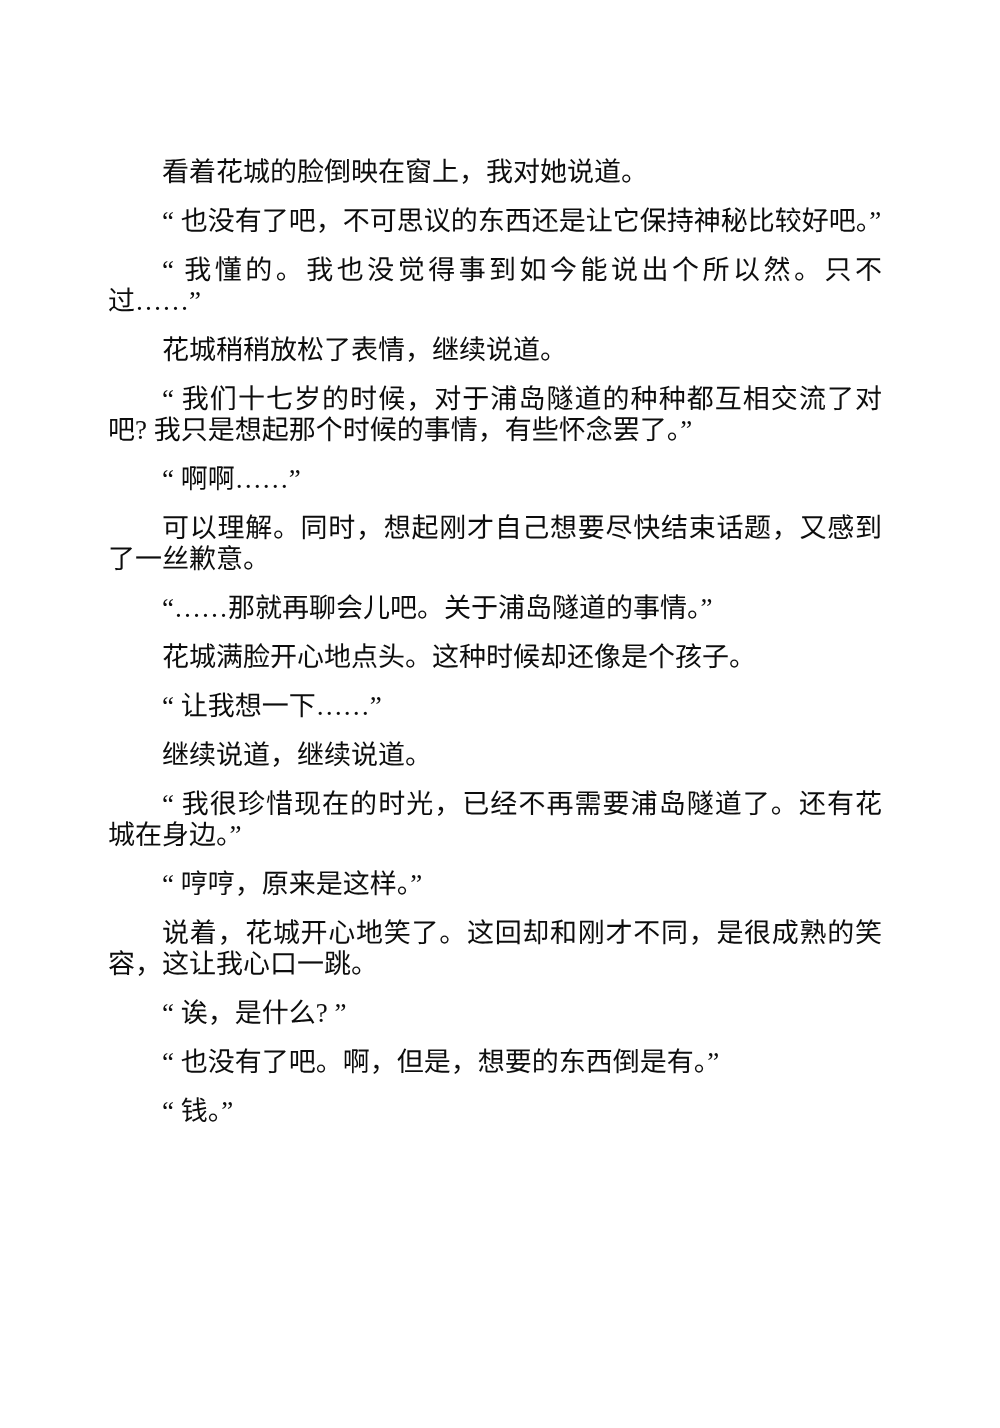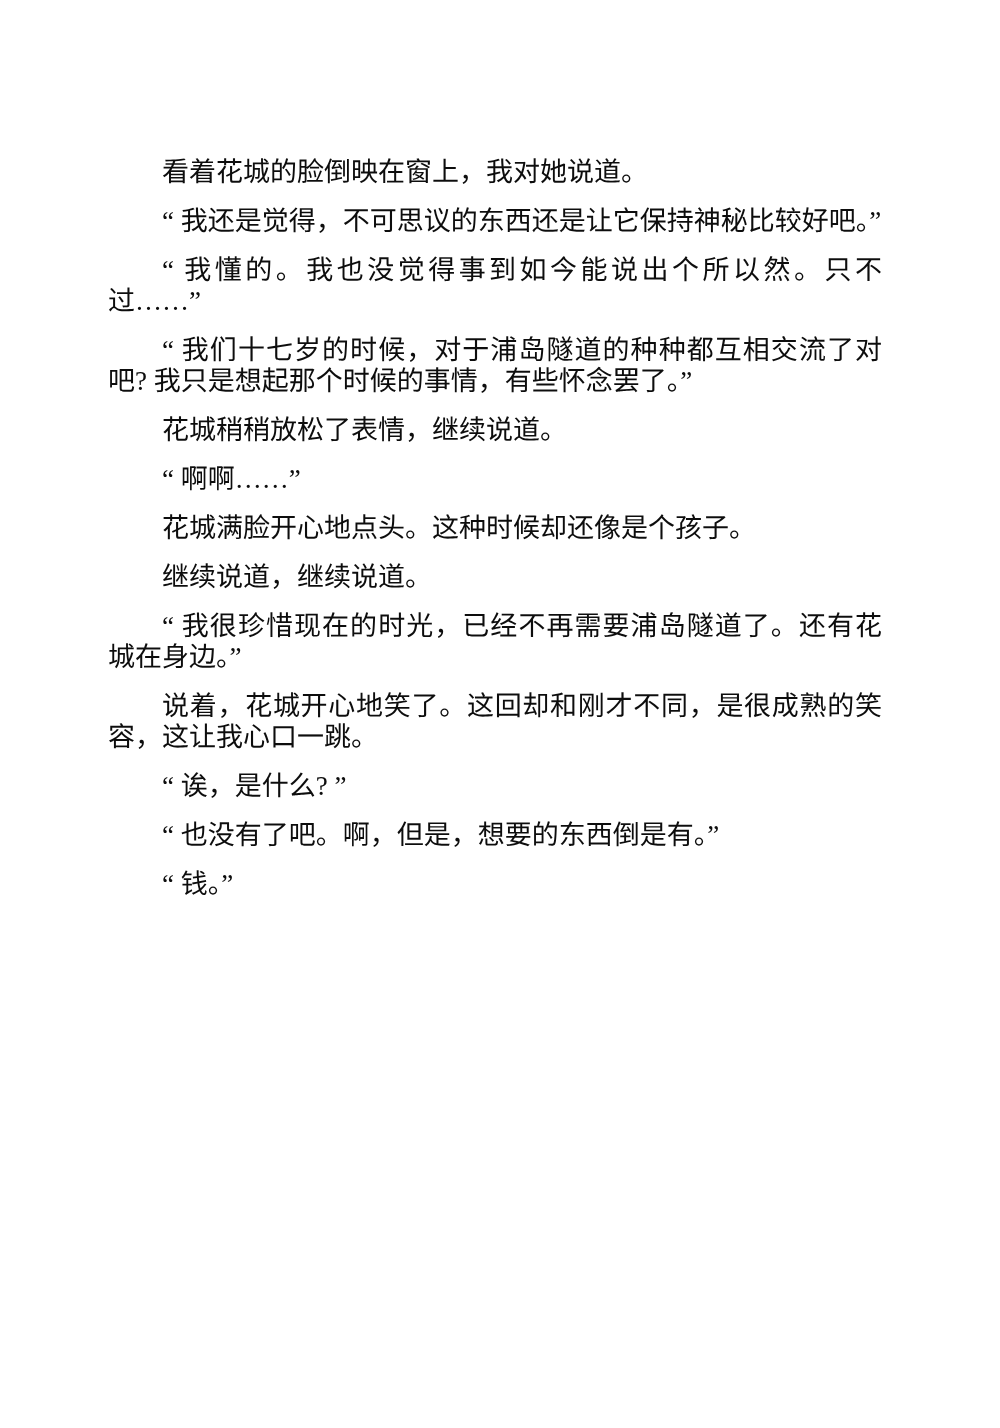--- a/index.html
+++ b/index.html
@@ -31,26 +31,30 @@
     text-indent: 2em;
     letter-spacing: 0;
   }
 </style>
 </head>
 <body>
 
 <div class="book-page">
   <div class="page-text">
     <p>看着花城的脸倒映在窗上，我对她说道。</p>
-    <p>“ 我还是觉得，不可思议的东西还是让它保持神秘比较好吧。”</p>
+    <p>“ 也没有了吧，不可思议的东西还是让它保持神秘比较好吧。”</p>
     <p>“ 我懂的。我也没觉得事到如今能说出个所以然。只不过……”</p>
+    <p>花城稍稍放松了表情，继续说道。</p>
     <p>“ 我们十七岁的时候，对于浦岛隧道的种种都互相交流了对吧? 我只是想起那个时候的事情，有些怀念罢了。”</p>
-    <p>花城稍稍放松了表情，继续说道。</p>
     <p>“ 啊啊……”</p>
+    <p>可以理解。同时，想起刚才自己想要尽快结束话题，又感到了一丝歉意。</p>
+    <p>“……那就再聊会儿吧。关于浦岛隧道的事情。”</p>
     <p>花城满脸开心地点头。这种时候却还像是个孩子。</p>
+    <p>“ 让我想一下……”</p>
     <p>继续说道，继续说道。</p>
     <p>“ 我很珍惜现在的时光，已经不再需要浦岛隧道了。还有花城在身边。”</p>
+    <p>“ 哼哼，原来是这样。”</p>
     <p>说着，花城开心地笑了。这回却和刚才不同，是很成熟的笑容，这让我心口一跳。</p>
     <p>“ 诶，是什么? ”</p>
     <p>“ 也没有了吧。啊，但是，想要的东西倒是有。”</p>
     <p>“ 钱。”</p>
   </div>
 </div>
 
 </body></html>

